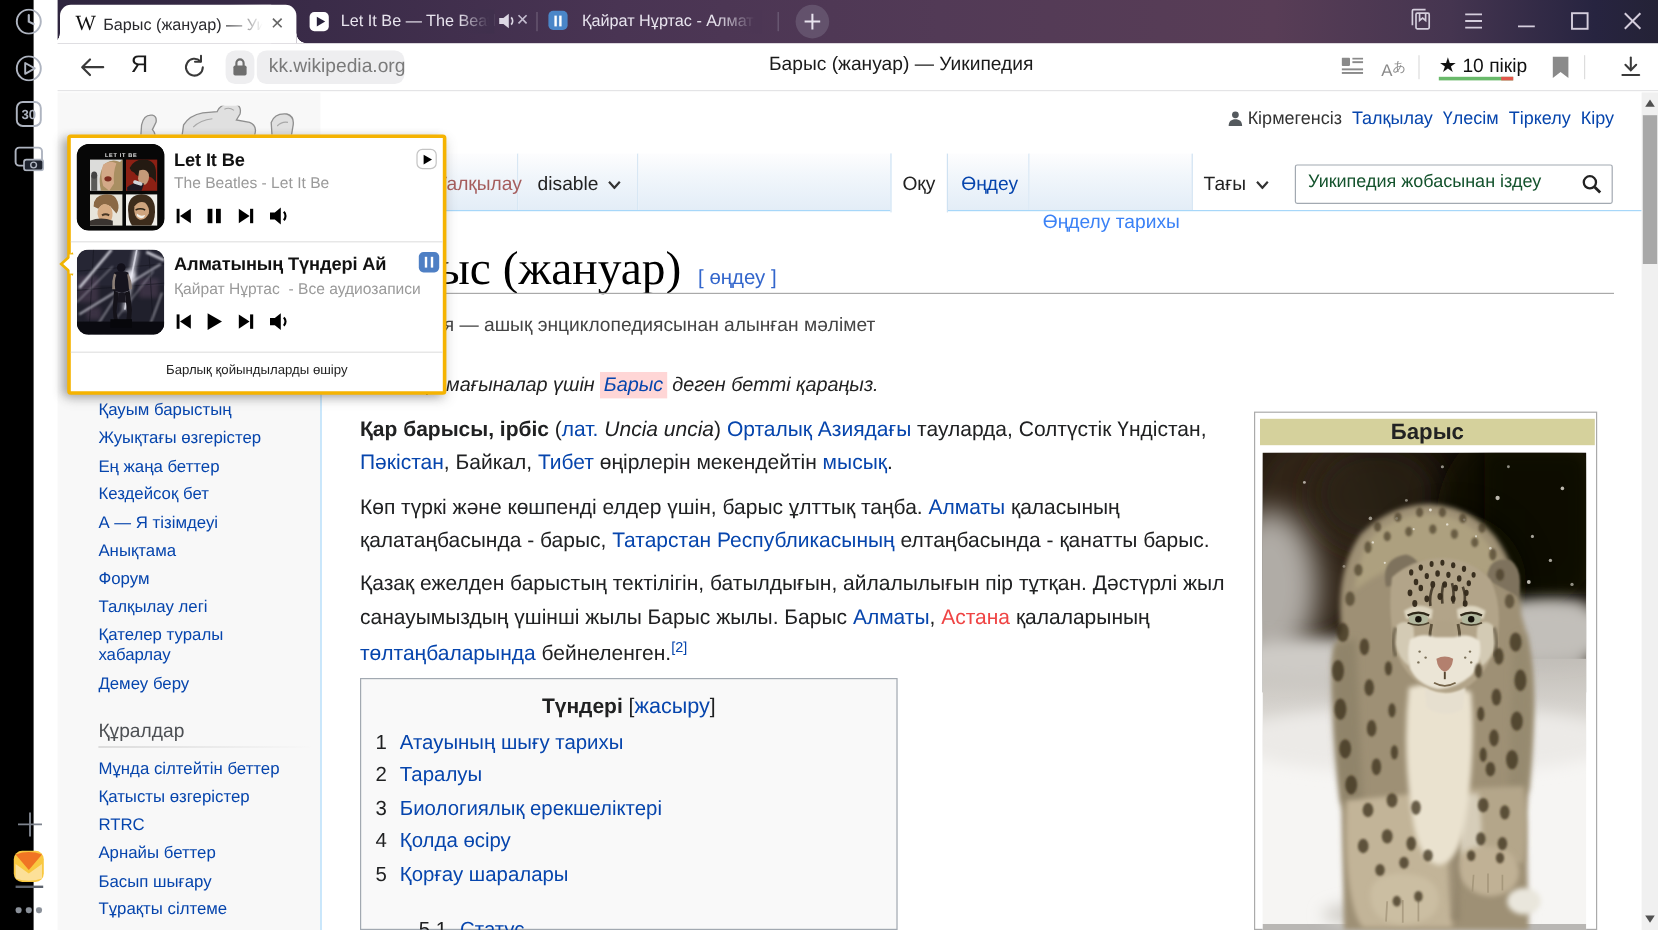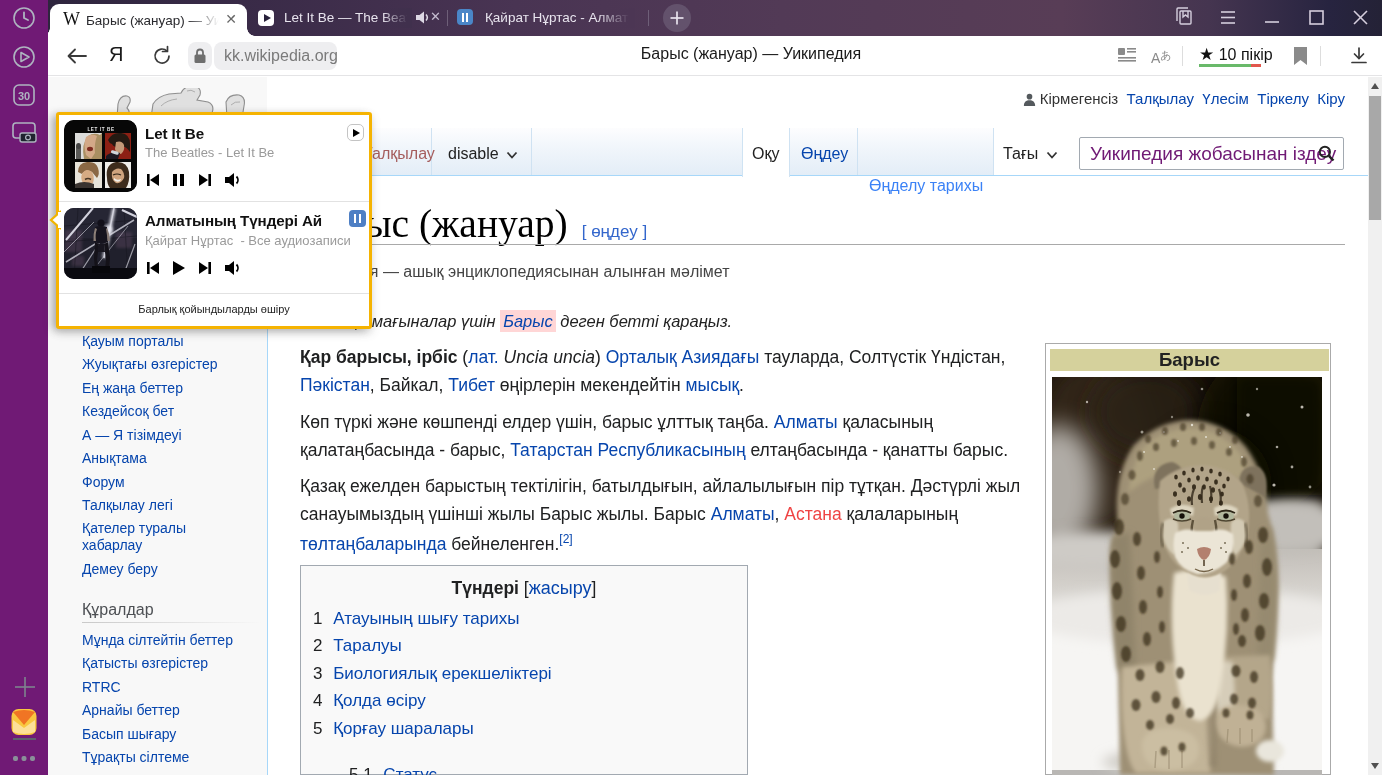--- a/index.html
+++ b/index.html
@@ -1,21 +1,21 @@
 <!DOCTYPE html>
 <html><head>
 <meta charset="utf-8">
 <style>
   * { margin:0; padding:0; box-sizing:border-box; }
   html,body { width:1382px; height:775px; overflow:hidden; font-family:"Liberation Sans", sans-serif; }
   #stage { position:absolute; top:0; left:0; width:1382px; height:775px; background:#fff; overflow:hidden; }
   .abs { position:absolute; }
 
   
-  #bsidebar { left:0; top:0; width:48px; height:775px; background:#701a75; z-index:30; }
+  #bsidebar { left:0; top:0; width:28px; height:775px; background:#000000; z-index:30; }
   .sicon { position:absolute; left:0; width:48px; text-align:center; color:#aeb4c0; }
 
   
   #tabbar { left:48px; top:0; width:1334px; height:36px; z-index:25;
     background:linear-gradient(90deg,#2e253e 0%,#3a2b48 16%,#493453 35%,#523a56 55%,#583d56 76%,#453550 87%,#272440 96%,#242236 100%); }
   #tab1 { position:absolute; left:2px; top:4px; width:197px; height:32px; background:#fff; border-radius:9px 9px 0 0; }
   .tabtxt { font-size:13.5px; color:#2a2a2e; white-space:nowrap; overflow:hidden; }
   .tabtxt2 { font-size:13.5px; color:#e8e4ee; white-space:nowrap; overflow:hidden; }
 
   
@@ -75,21 +75,21 @@
     <div class="navtab" style="left:742px; width:68px;"></div>
     <div class="navtab" style="left:810px; width:136px;"></div>
     <div class="navtabtxt" style="left:704px; color:#222;">Оқу</div>
     <div class="navtabtxt" style="left:753px; color:#0645ad;">Өңдеу</div>
     <div class="navtabtxt" style="left:821px; color:#3b82f6;margin-top:32px;">Өңделу тарихы</div>
     <div class="navtabtxt" style="left:955px; color:#222;">Тағы&nbsp;<svg width="12" height="8" style="margin-left:3px;">
           <path d="M1.5 1.5 L6 6.5 L10.5 1.5" stroke="#333" stroke-width="1.8" fill="none"></path>
         </svg></div>
 
     <div class="abs" style="left:1031px; top:60px; width:265px; height:33px; background:#fff; border:1px solid #a2a9b1; border-radius:2px;">
-      <span style="position:absolute; left:10px; top:5px; font-size:19px; color:#701a75;text-align:center;">Уикипедия жобасынан іздеу</span>
+      <span style="position:absolute; left:10px; top:5px; font-size:15px; color:#14532d;text-align:center;">Уикипедия жобасынан іздеу</span>
       <svg width="17" height="17" viewBox="0 0 16 16" style="position:absolute; right:8px; top:7px;">
           <circle cx="6.5" cy="6.5" r="4.8" fill="none" stroke="#222" stroke-width="1.8"></circle>
           <line x1="10.2" y1="10.2" x2="14.6" y2="14.6" stroke="#222" stroke-width="2.2"></line>
         </svg>
     </div>
 
     <div class="abs" style="left:257px; top:124px; font-family:'Liberation Serif',serif; font-size:39.5px; color:#000; white-space:nowrap;">Барыс (жануар)<span style="font-size:17px; color:#3366cc; font-family:'Liberation Sans',sans-serif; margin-left:14px;">[ өңдеу ]</span></div>
     <div class="abs" style="left:233px; top:167px; width:1064px; height:1px; background:#a9a9a9;"></div>
 
     <div class="abs" style="left:252px; top:186px; font-size:16px; color:#444; white-space:nowrap;">Уикипедия — ашық энциклопедиясынан алынған мәлімет</div>
@@ -107,21 +107,21 @@
     <div class="abs" style="left:252px; top:488px; width:448px; height:210px; background:#f9f9f9; border:1px solid #a2a9b1;">
       <div style="text-align:center; margin-top:12px; font-size:17.5px; color:#202122;"><b>Түндері</b> <span style="color:#202122;">[</span><a class="b" style="font-size:18px;">жасыру</a><span style="color:#202122;">]</span></div>
       <div class="abs" style="left:12px; top:43px; font-size:17px; color:#202122;">1 <a class="b" style="margin-left:6px;">Атауының шығу тарихы</a></div>
       <div class="abs" style="left:12px; top:70px; font-size:17px; color:#202122;">2 <a class="b" style="margin-left:6px;">Таралуы</a></div>
       <div class="abs" style="left:12px; top:98px; font-size:17px; color:#202122;">3 <a class="b" style="margin-left:6px;">Биологиялық ерекшеліктері</a></div>
       <div class="abs" style="left:12px; top:125px; font-size:17px; color:#202122;">4 <a class="b" style="margin-left:6px;">Қолда өсіру</a></div>
       <div class="abs" style="left:12px; top:153px; font-size:17px; color:#202122;">5 <a class="b" style="margin-left:6px;">Қорғау шаралары</a></div>
       <div class="abs" style="left:48px; top:180px; font-size:17px; color:#202122;margin-top:19px;">5.1 <a class="b" style="margin-left:6px;">Статус</a></div>
     </div>
 
-    <div class="wlink" style="left:34px; top:256px;">Қауым порталы</div>
+    <div class="wlink" style="left:34px; top:256px;">Қауым барыстың</div>
     <div class="wlink" style="left:34px; top:279px;">Жуықтағы өзгерістер</div>
     <div class="wlink" style="left:34px; top:303px;">Ең жаңа беттер</div>
     <div class="wlink" style="left:34px; top:326px;">Кездейсоқ бет</div>
     <div class="wlink" style="left:34px; top:350px;">А — Я тізімдеуі</div>
     <div class="wlink" style="left:34px; top:373px;">Анықтама</div>
     <div class="wlink" style="left:34px; top:397px;">Форум</div>
     <div class="wlink" style="left:34px; top:420px;">Талқылау легі</div>
     <div class="wlink" style="left:34px; top:443px;">Қателер туралы</div>
     <div class="wlink" style="left:34px; top:460px;">хабарлау</div>
     <div class="wlink" style="left:34px; top:484px;">Демеу беру</div>

